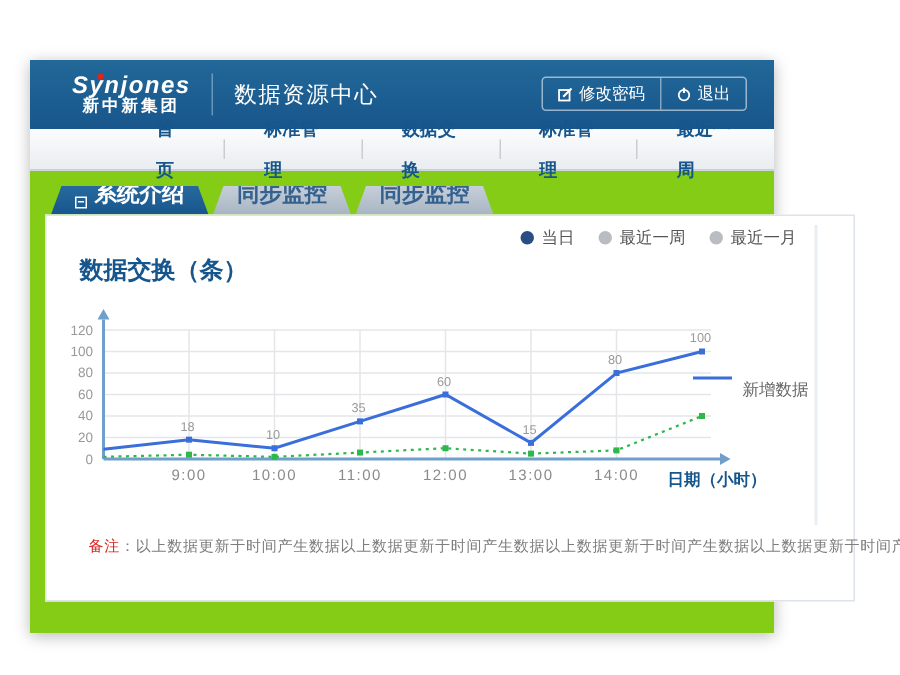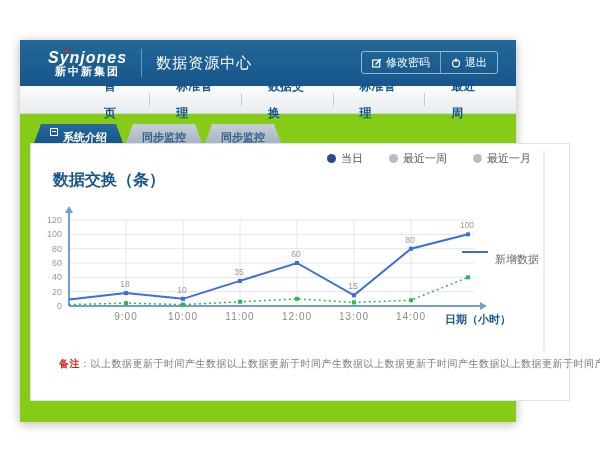--- a/index.html
+++ b/index.html
@@ -25,48 +25,48 @@
 
   
   .nav { position:absolute; left:0; top:46px; width:100%; height:28px;
          background:linear-gradient(#fbfcfd,#e9edf0); border-bottom:1px solid #cfd6dc;
          display:flex; align-items:center; padding-left:58px; }
   .nav-item { color:#17568c; font-size:12px; font-weight:bold; padding:0 26px; cursor:pointer; line-height:27px; }
   .nav-sep { width:1px; height:13px; background:#c8cdd3; }
 
   
   .tabs { position:absolute; left:14px; top:84px; height:19px; display:flex; gap:3px; }
-  .tab { height:19px; line-height:19px; padding:4px 16px; font-size:11px; font-weight:bold;
+  .tab { height:19px; line-height:19px; padding:4px 16px; font-size:15px; font-weight:bold;
          color:#35618f; background:linear-gradient(#c6cfd9,#a8b5c2); cursor:pointer;
          clip-path:polygon(7px 0, calc(100% - 7px) 0, 100% 100%, 0 100%);
-         display:flex; align-items:flex-start; gap:5px; }
+         display:flex; align-items:flex-end; gap:5px; }
   .tab.active { background:linear-gradient(#27699e,#17568c); color:#fff; }
   .tab-icon { width:8px; height:8px; border:1px solid #fff; display:inline-block; position:relative; }
   .tab-icon::after { content:""; position:absolute; left:1px; top:2px; width:4px; height:1px; background:#fff; }
 
   
   .panel { position:absolute; left:10px; top:103px; width:540px; height:258px;
            background:#fff; border:1px solid #dde3e9; }
   .panel-inner-divider { position:absolute; right:24px; top:6px; width:2px; height:200px; background:#e9eef3; }
 
-  .radio-row { position:absolute; top:7px; right:38px; display:flex; gap:26px; align-items:center; }
+  .radio-row { position:absolute; top:7px; right:38px; display:flex; gap:16px; align-items:center; }
   .radio { display:flex; align-items:center; gap:5px; font-size:11px; color:#555; cursor:pointer; }
   .radio .dot { width:9px; height:9px; border-radius:50%; }
 
   .ylabel { position:absolute; left:22px; top:26px; color:#17568c; font-size:16px; font-weight:bold; }
   .chart-wrap { position:absolute; left:14px; top:38px; }
 
   .legend { position:absolute; right:30px; top:92px; }
   .legend-row { display:flex; align-items:center; gap:7px; margin-bottom:13px; }
   .legend-sample { width:26px; height:0; border-top-width:2px; }
   .legend-label { font-size:11px; color:#666;margin-top:16px; }
 
   .note { position:absolute; left:28px; top:213px; font-size:10px; color:#7d7d7d; letter-spacing:0.5px;
           white-space:nowrap; }
-  .note-prefix { color:#d9231f; font-weight:bold; }
+  .note-prefix { color:#d9231f; font-weight:normal; }
 </style>
 </head>
 <body>
 
 <div class="card">
 
   <div class="header">
     <div class="logo">
       <div class="logo-dot"></div>
       <div class="logo-main">Synjones</div>

